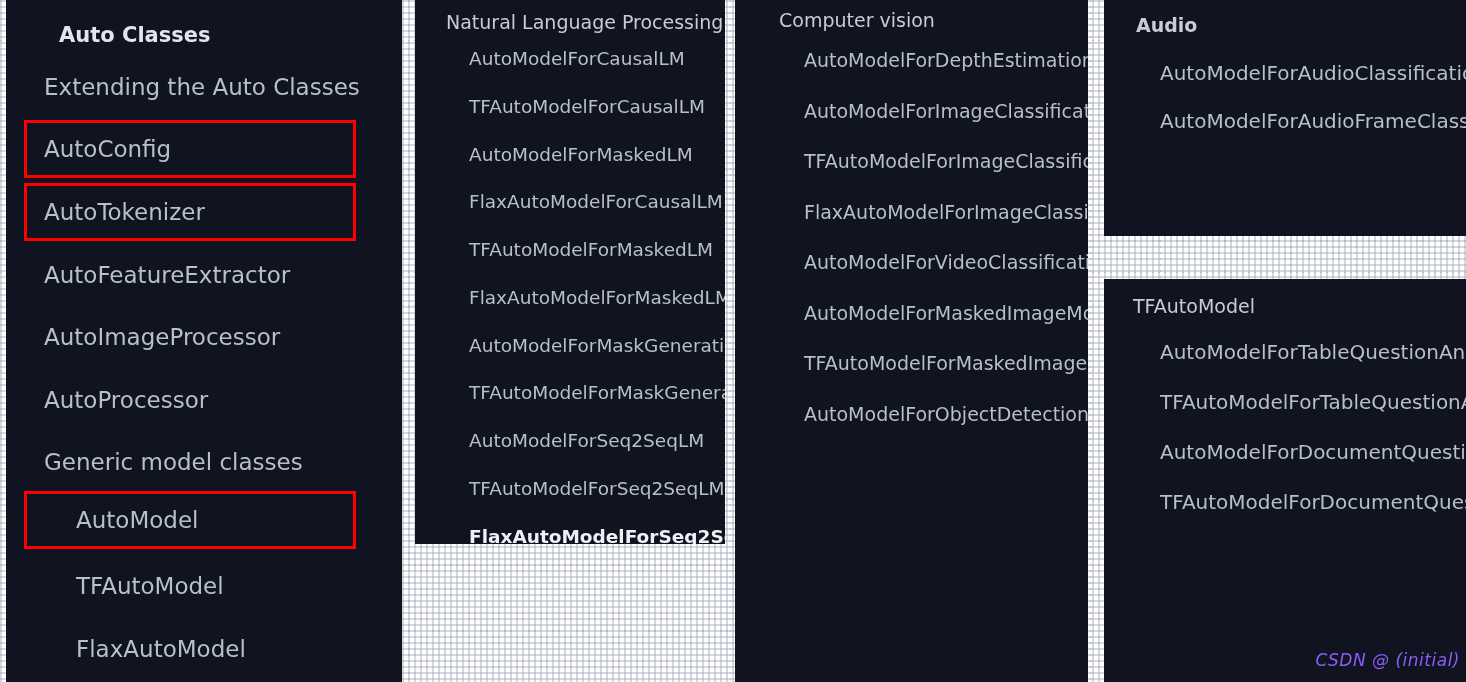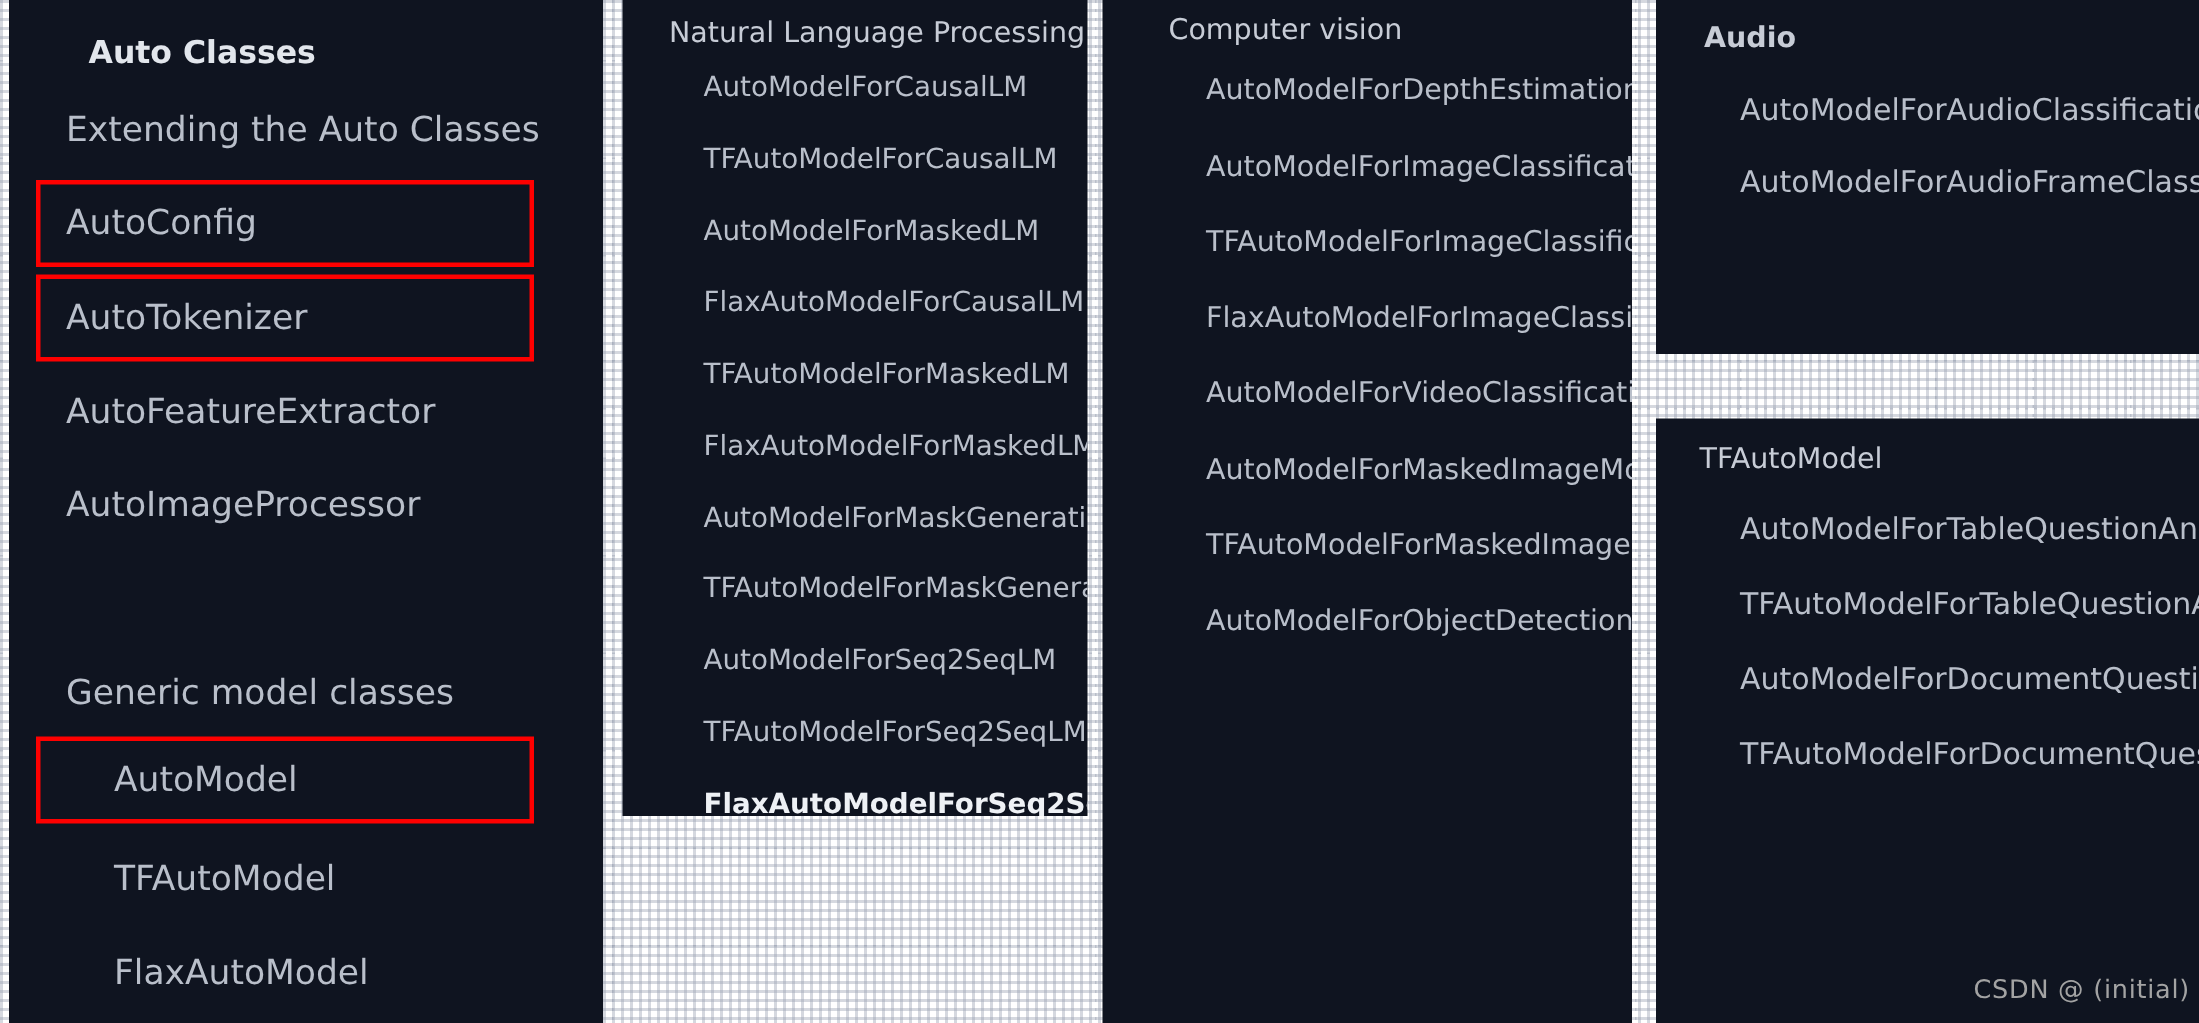--- a/index.html
+++ b/index.html
@@ -141,24 +141,25 @@
   }
   #panel-nlp .list .nav-item { margin-bottom: 20px; font-size: 18.5px; }
   #panel-cv .list .nav-item { margin-bottom: 22px; font-size: 19px; }
   #panel-audio .list .nav-item { margin-bottom: 18px; font-size: 20px; }
   #panel-multimodal .list .nav-item { margin-bottom: 20px; font-size: 20px; }
 
   #watermark {
     position: absolute;
     right: 6px;
     bottom: 12px;
-    color: #a3a3a3;
+    color: #8b5cf6;
     font-size: 17px;
     letter-spacing: 0.5px;
     white-space: nowrap;
+    font-style: italic;
   }
 </style>
 </head>
 <body>
 
 <div id="grid-background">
   <div class="gline-h" style="top:40px"></div>
   <div class="gline-h" style="top:105px"></div>
   <div class="gline-h" style="top:170px"></div>
   <div class="gline-h" style="top:240px"></div>
@@ -190,20 +191,23 @@
   </div>
   <div class="ac-row" style="top:183px">
     <span class="nav-item lvl1">AutoTokenizer</span>
   </div>
   <div class="ac-row" style="top:246px">
     <span class="nav-item lvl1">AutoFeatureExtractor</span>
   </div>
   <div class="ac-row" style="top:308px">
     <span class="nav-item lvl1">AutoImageProcessor</span>
   </div>
+  <div class="ac-row" style="top:371px">
+    <span class="nav-item lvl1">AutoProcessor</span>
+  </div>
   <div class="ac-row" style="top:433px">
     <span class="nav-item lvl1">Generic model classes</span>
   </div>
   <div class="ac-row" style="top:491px">
     <span class="nav-item lvl2">AutoModel</span>
   </div>
   <div class="ac-row" style="top:557px">
     <span class="nav-item lvl2">TFAutoModel</span>
   </div>
   <div class="ac-row" style="top:620px">

